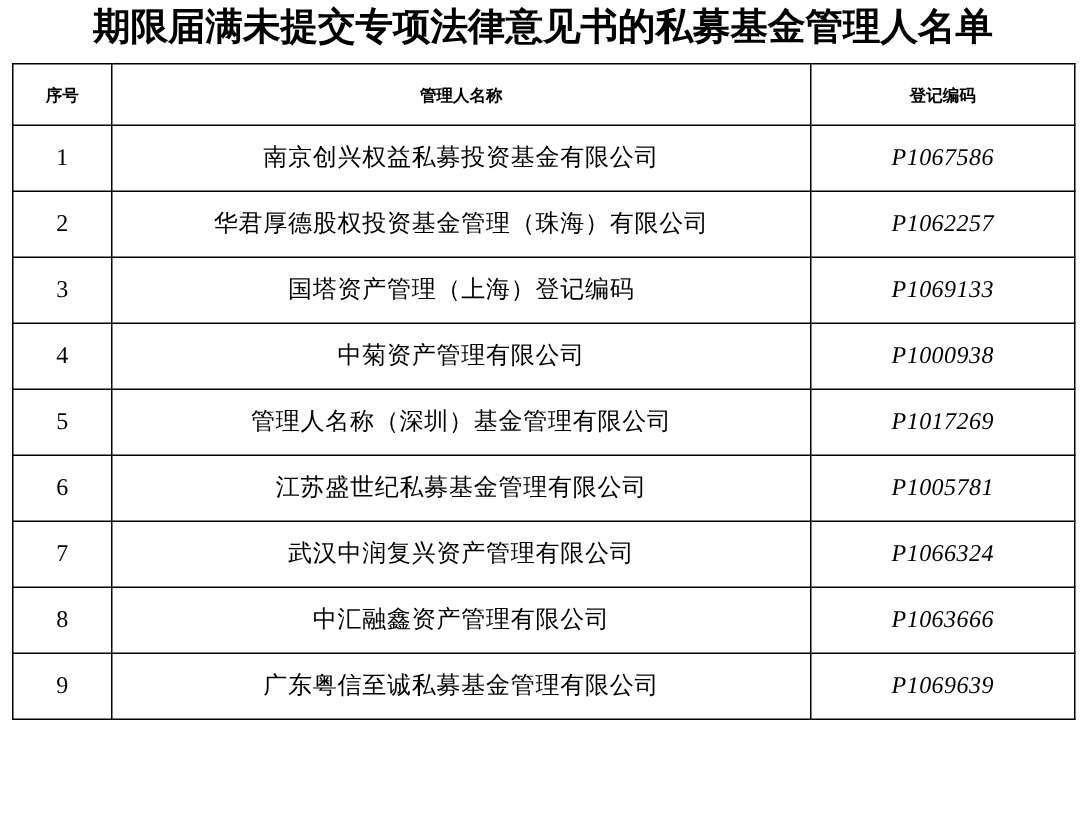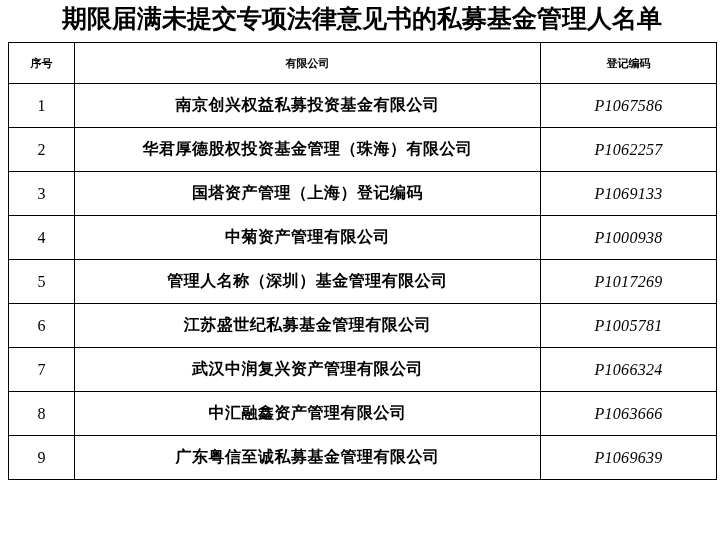--- a/index.html
+++ b/index.html
@@ -54,21 +54,20 @@
     font-size: 11px;
     height: 40px;
   }
   col.c-idx { width: 66px; }
   col.c-name { width: 466px; }
   col.c-code { width: 176px; }
   td.idx, th.idx { font-size: 16px; }
   td.name {
     font-size: 16px;
     letter-spacing: 0.5px;
-    font-weight: bold;
   }
   td.code {
     font-size: 16px;
     letter-spacing: 0.3px;
     font-style: italic;
   }
 </style>
 </head>
 <body>
 
@@ -79,21 +78,21 @@
   <div class="table-wrap">
     <table class="list">
       <colgroup>
         <col class="c-idx">
         <col class="c-name">
         <col class="c-code">
       </colgroup>
       <thead>
         <tr>
           <th class="idx">序号</th>
-          <th class="name">有限公司</th>
+          <th class="name">管理人名称</th>
           <th class="code">登记编码</th>
         </tr>
       </thead>
       <tbody id="table-body">
           <tr>
             <td class="idx">1</td>
             <td class="name">南京创兴权益私募投资基金有限公司</td>
             <td class="code">P1067586</td>
           </tr>
           <tr>

